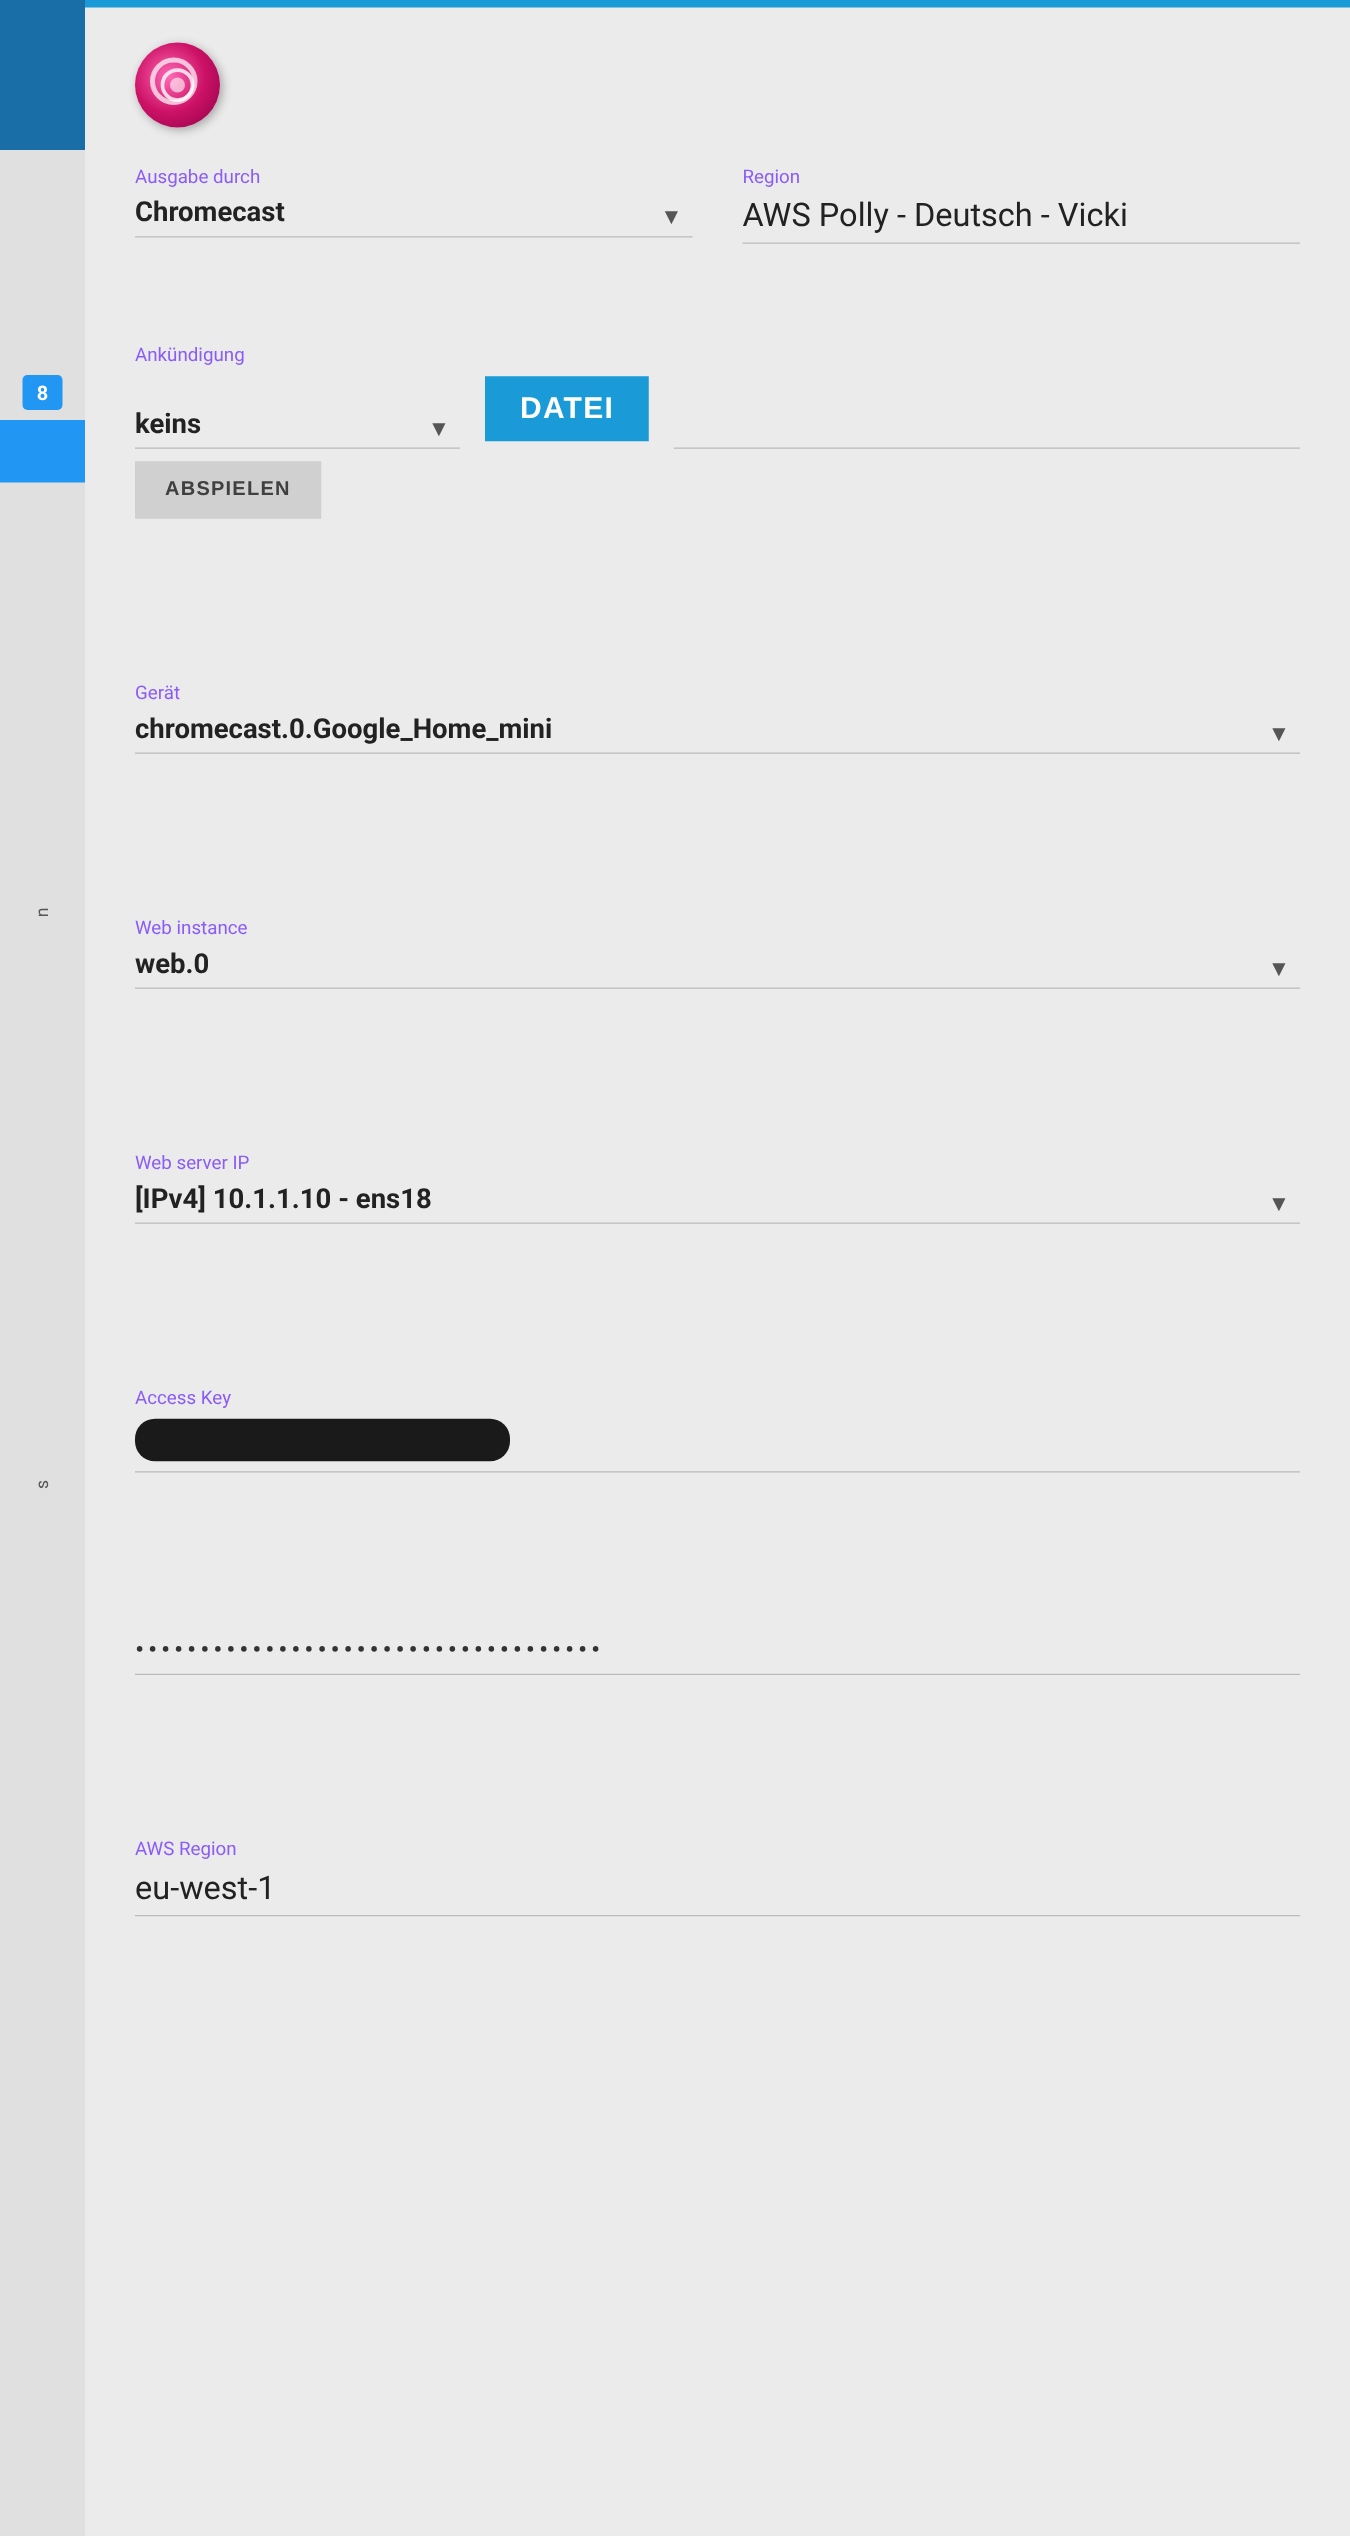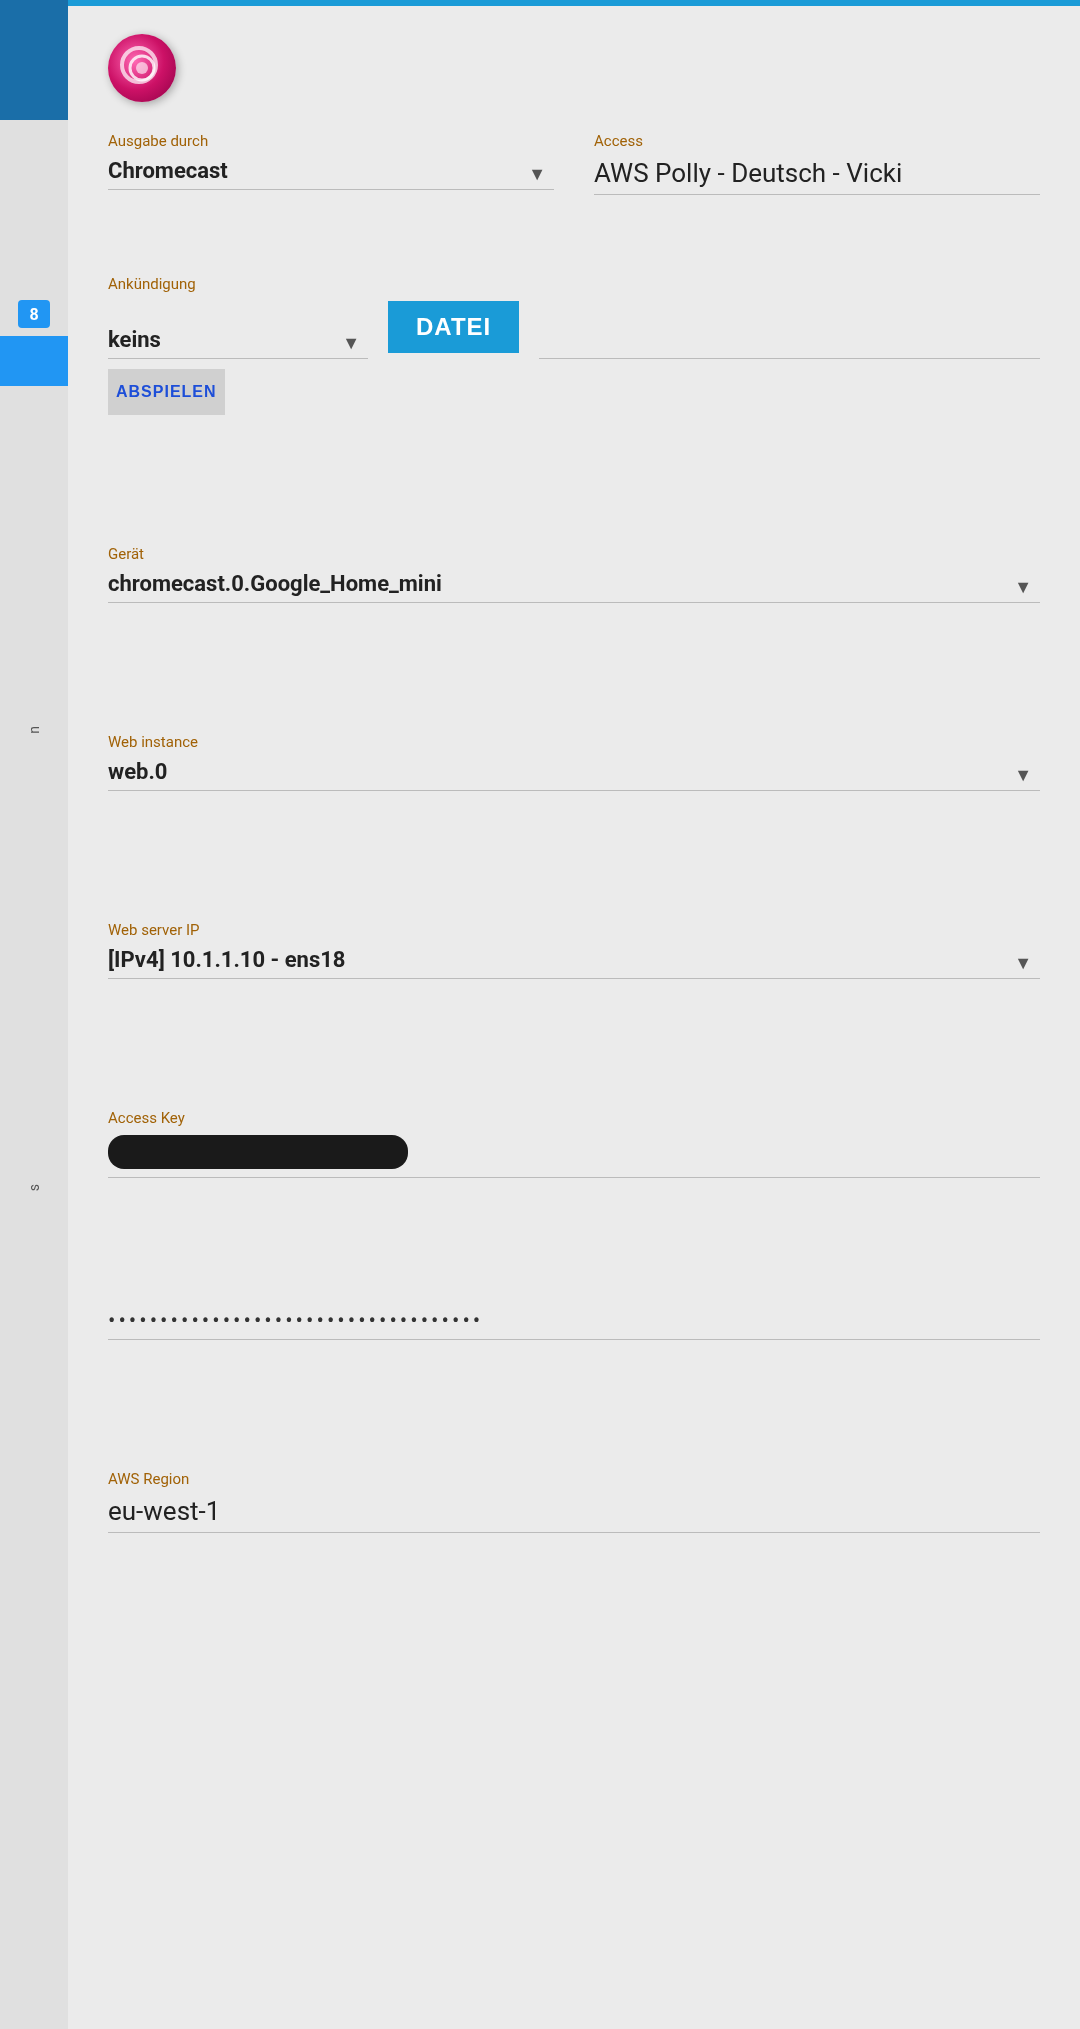--- a/index.html
+++ b/index.html
@@ -130,21 +130,21 @@
       min-width: 0;
     }
 
     .form-group.half {
       flex: 0 0 calc(50% - 20px);
       max-width: calc(50% - 20px);
     }
 
     .form-label {
       font-size: 15px;
-      color: #a16207;
+      color: #8b5cf6;
       margin-bottom: 8px;
       display: block;
       font-weight: 400;
     }
 
     .form-select-wrapper {
       position: relative;
       border-bottom: 1px solid #bbb;
       padding-bottom: 6px;
     }
@@ -176,23 +176,23 @@
       font-weight: 600;
       letter-spacing: 1px;
       cursor: pointer;
       height: 52px;
       display: flex;
       align-items: center;
     }
 
     .btn-abspielen {
       background-color: #d0d0d0;
-      color: #1d4ed8;
+      color: #404040;
       border: none;
-      padding: 12px 8px;
+      padding: 12px 24px;
       font-size: 16px;
       font-weight: 600;
       letter-spacing: 1px;
       cursor: pointer;
       height: 46px;
     }
 
     .form-input-wrapper {
       border-bottom: 1px solid #bbb;
       padding-bottom: 6px;
@@ -275,21 +275,21 @@
 
   <div class="form-row">
     <div class="form-group half">
       <label class="form-label">Ausgabe durch</label>
       <div class="form-select-wrapper">
         <span class="form-select-text">Chromecast</span>
         <span class="dropdown-arrow">▼</span>
       </div>
     </div>
     <div class="form-group">
-      <label class="form-label">Access</label>
+      <label class="form-label">Region</label>
       <div class="form-input-wrapper">
         <span class="form-input-text">AWS Polly - Deutsch - Vicki</span>
       </div>
     </div>
   </div>
 
   <div class="section-spacer"></div>
 
   <div>
     <label class="form-label">Ankündigung</label>

